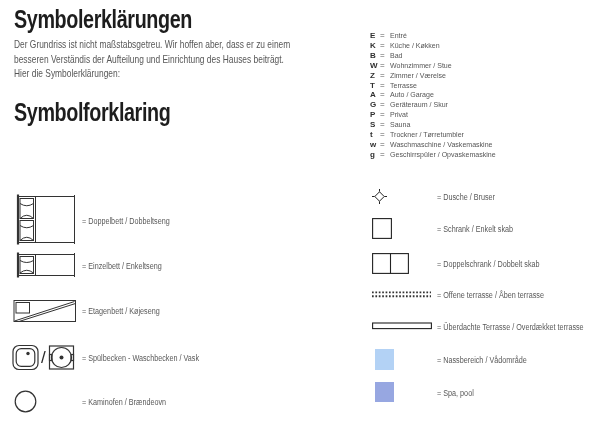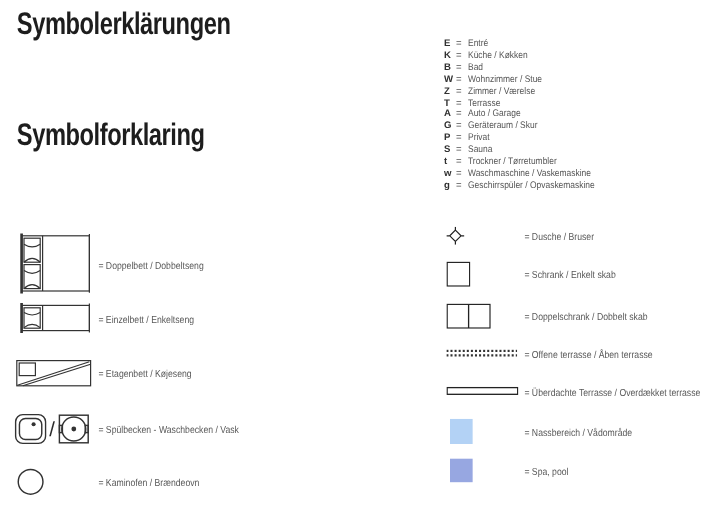--- a/index.html
+++ b/index.html
@@ -30,20 +30,25 @@
   .sink-group { position:absolute; left:12px; top:344px; display:flex; align-items:center; }
   .slash { font-size:17px; color:#2b2b2b; margin:0 2px; line-height:26px; font-weight:normal; }
   svg { display:block; }
 </style>
 </head>
 <body>
 
 <div class="page">
 
   <div class="heading" style="top:6px;">Symbolerklärungen</div>
+  <div class="para" style="top:37px;">
+    <div class="pline">Der Grundriss ist nicht maßstabsgetreu. Wir hoffen aber, dass er zu einem</div>
+    <div class="pline">besseren Verständis der Aufteilung und Einrichtung des Hauses beiträgt.</div>
+    <div class="pline">Hier die Symbolerklärungen:</div>
+  </div>
 
   <div class="heading" style="top:99px;">Symbolforklaring</div>
 
   <div class="abbr-list">
     <div class="abbr-row">
         <span class="abbr-letter">E</span>
         <span class="abbr-eq">=</span>
         <span class="abbr-text">Entré</span>
       </div>
     <div class="abbr-row">

